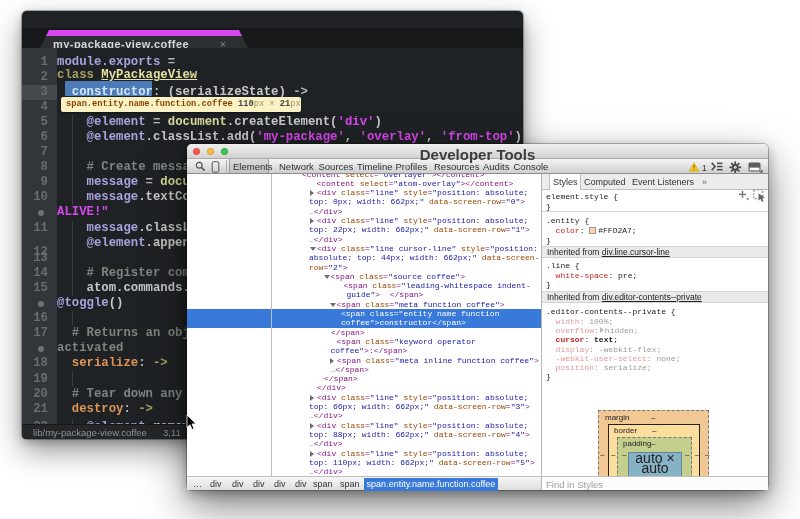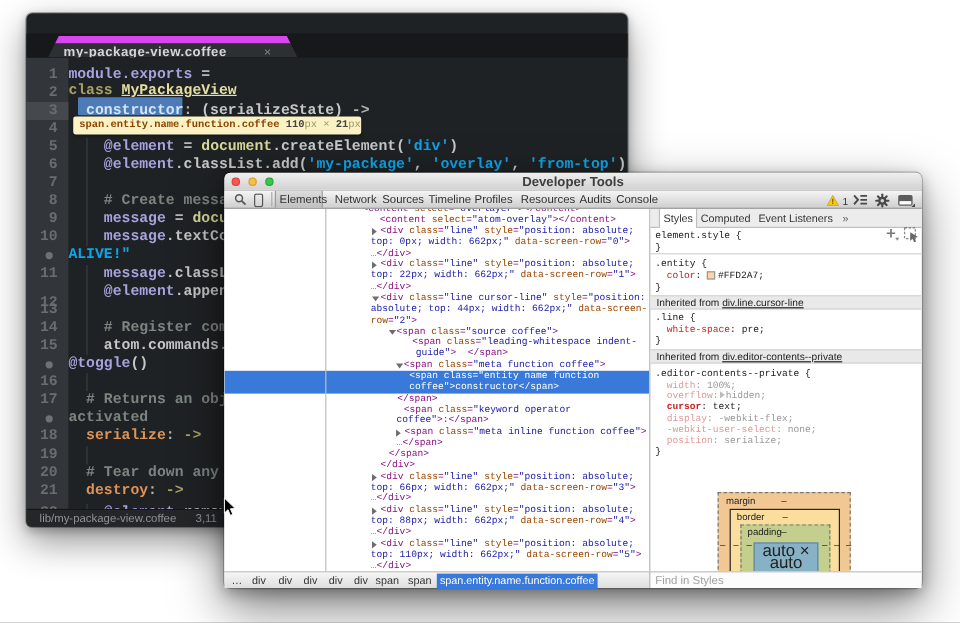--- a/index.html
+++ b/index.html
@@ -18,35 +18,35 @@
  clip-path:polygon(0 100%,9px 0,199px 0,208px 100%);border-top:6px solid #d946ef}
 #tab .tname{position:absolute;left:13px;top:2px;font-size:11px;font-weight:bold;color:#d4d6d7;letter-spacing:0.45px}
 #tab .tx{position:absolute;left:180px;top:3px;font-size:10px;color:#87898b}
 #gutter{position:absolute;left:0;top:37px;width:35px;height:376px;background:#323539}
 .gl{position:absolute;left:0;width:26px;text-align:right;font-family:"Liberation Mono",monospace;
  font-size:12.3px;line-height:15.1px;color:#686d72;font-weight:bold}
 .gdot{position:absolute;left:16px;width:6px;height:6px;border-radius:50%;background:#6e7276}
 #g3{position:absolute;left:0;width:35px;height:15.1px;background:#45484d}
 .cl{position:absolute;left:35px;font-family:"Liberation Mono",monospace;font-size:12.3px;line-height:15.1px;
  font-weight:bold;color:#c5c8c6;white-space:pre}
-.lav{color:#a8a2de}.oli{color:#a8a063}.yel{color:#e5dfa2}.grn{color:#0ea5e9}.com{color:#7c8580}
+.lav{color:#a8a2de}.oli{color:#a8a063}.yel{color:#e5dfa2}.grn{color:#d946ef}.com{color:#7c8580}
 .orn{color:#dd9457}.sup{color:#d8d89a}.gry{color:#b4b7b4}
 #hlbox{position:absolute;left:43px;top:70px;width:87px;height:15px;background:#4d7bb7;border-radius:1px}
 #tooltip{position:absolute;left:39px;top:86px;width:240px;height:15px;background:#faf1c4;border-radius:2px;
  box-shadow:0 1px 2px rgba(0,0,0,.4);font-family:"Liberation Mono",monospace;font-size:8.7px;line-height:15px;white-space:pre}
 #tooltip b{color:#8a4400;font-weight:bold}
 #tooltip .d1{color:#444;font-weight:bold}#tooltip .d2{color:#9b9464}
 #statusbar{position:absolute;left:0;bottom:0;height:15.5px;right:0;background:#242628;border-top:1px solid #151617;
  border-radius:0 0 4px 4px;color:#8f9398;font-size:9.5px}
 
 #dt{position:absolute;left:187px;top:144px;width:581px;height:346px;border-radius:5px;background:#fff;
  box-shadow:0 0 0 1px rgba(0,0,0,.25),0 16px 42px rgba(0,0,0,.5),0 4px 12px rgba(0,0,0,.3)}
 #dt .titlebar{position:absolute;left:0;top:0;right:0;height:15px;border-radius:5px 5px 0 0;
  background:linear-gradient(#efefef,#d2d2d2);border-bottom:1px solid #a9a9a9}
-#dt .title{position:absolute;top:2px;width:100%;text-align:center;font-size:11px;font-weight:bold;color:#3e3e3e}
+#dt .title{position:absolute;top:2px;width:100%;text-align:center;font-size:15px;font-weight:bold;color:#3e3e3e}
 #dt .light{width:6.5px;height:6.5px;top:4px !important}
 #toolbar{position:absolute;left:0;top:15px;right:0;height:14.5px;background:linear-gradient(#f5f5f5,#cfcfcf);
  border-bottom:1px solid #8d8d8d;font-size:9.5px;color:#303030}
 .ttab{position:absolute;top:2px;line-height:11px}
 #elsel{position:absolute;left:42px;top:0;width:40px;height:13.5px;background:linear-gradient(#dcdcdc,#c0c0c0);
  border-left:1px solid #999;border-right:1px solid #999}
 #tbsep{position:absolute;left:39px;top:1px;width:1px;height:12px;background:#aaa}
 #rows{position:absolute;left:0;top:29.5px;width:354px;height:302.5px;overflow:hidden;background:#fff}
 .dr{position:absolute;font-family:"Liberation Mono",monospace;font-size:8px;line-height:9.4px;white-space:pre;letter-spacing:0}
 .tg{color:#881280}.at{color:#994500}.vl{color:#1a1aa6}.el{color:#888}
@@ -211,21 +211,21 @@
 <div class="sr" style="left:4px;top:52.8px">  <span class="pn">color</span>: <span style="display:inline-block;width:7px;height:7px;background:#ffd2a7;border:1px solid #999;vertical-align:-1px;margin-right:2px"></span><span class="pv">#FFD2A7</span>;</div>
 <div class="sr" style="left:4px;top:62.8px">}</div>
 <div class="shead" style="top:72.6px">Inherited from <u>div.line.cursor-line</u></div>
 <div class="sr" style="left:4px;top:87.8px">.line {</div>
 <div class="sr" style="left:4px;top:97.8px">  <span class="pn">white-space</span>: <span class="pv">pre</span>;</div>
 <div class="sr" style="left:4px;top:106.8px">}</div>
 <div class="shead" style="top:117.6px">Inherited from <u>div.editor-contents--private</u></div>
 <div class="sr" style="left:4px;top:133.8px">.editor-contents--private {</div>
 <div class="sr" style="left:4px;top:143.8px"><span class="fad">  <span class="pn">width</span>: <span class="pv">100%</span>;</span></div>
 <div class="sr" style="left:4px;top:152.8px"><span class="fad">  <span class="pn">overflow</span>:<span style="display:inline-block;width:0;height:0;border-left:4px solid #bbb;border-top:3px solid transparent;border-bottom:3px solid transparent;margin:0 1px"></span><span class="pv">hidden</span>;</span></div>
-<div class="sr" style="left:4px;top:161.8px">  <span class="pn" style="font-weight:bold">cursor</span>: <span class="pv" style="font-weight:normal">text</span>;</div>
+<div class="sr" style="left:4px;top:161.8px">  <span class="pn" style="font-weight:bold">cursor</span>: <span class="pv" style="font-weight:bold">text</span>;</div>
 <div class="sr" style="left:4px;top:171.8px"><span class="fad">  <span class="pn">display</span>: <span class="pv">-webkit-flex</span>;</span></div>
 <div class="sr" style="left:4px;top:180.8px"><span class="fad">  <span class="pn">-webkit-user-select</span>: <span class="pv">none</span>;</span></div>
 <div class="sr" style="left:4px;top:189.8px"><span class="fad">  <span class="pn">position</span>: <span class="pv">serialize</span>;</span></div>
 <div class="sr" style="left:4px;top:198.8px">}</div>
 
 <div id="bmM"></div>
       <div id="bmB"></div>
       <div id="bmP"></div>
 <span class="bm" style="left:63px;top:239px">margin</span>
       <span class="bm" style="left:109px;top:239px">–</span>

